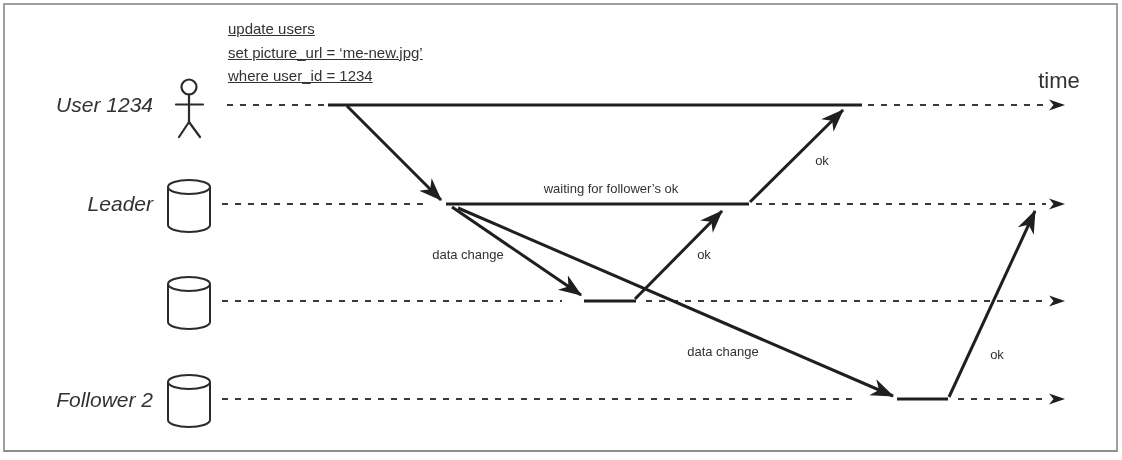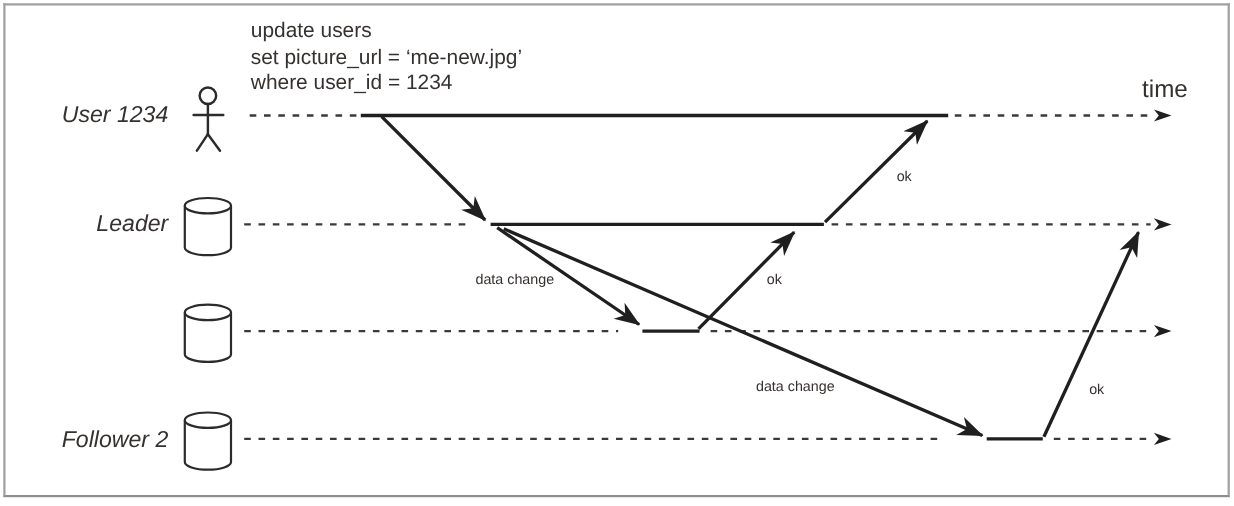--- a/index.html
+++ b/index.html
@@ -11,21 +11,21 @@
   .frame {
     position:absolute; left:3px; top:3px; width:1111px; height:445px;
     border:2px solid #9f9f9f; border-bottom-color:#8d8d8d;
   }
   svg.geom { position:absolute; left:0; top:0; }
   .lbl { position:absolute; white-space:nowrap; }
   .lane-label {
     left:30px; width:123px; text-align:right; font-size:21px; line-height:26px;font-style:italic;
   }
   .query {
-    left:228px; top:17px; font-size:19px; line-height:23.5px; white-space:nowrap;
+    left:228px; top:17px; font-size:15px; line-height:23.5px; white-space:nowrap;text-decoration:underline;
   }
   .centered { transform:translate(-50%,-50%); font-size:13px; }
   .time-label { font-size:22px;margin-left:15px; }
 </style>
 </head>
 <body>
 
 <div class="stage">
   <div class="frame"></div>
 
@@ -96,19 +96,20 @@
   <div class="lbl lane-label" style="top:92px;">User 1234</div>
   <div class="lbl lane-label" style="top:191px;">Leader</div>
   <div class="lbl lane-label" style="top:387px;">Follower 2</div>
 
   <div class="lbl query">
     <div>update users</div>
     <div>set picture_url = ‘me-new.jpg’</div>
     <div>where user_id = 1234</div>
   </div>
 
+  <div class="lbl centered" style="left:611px; top:188px;">waiting for follower’s ok</div>
   <div class="lbl centered" style="left:468px; top:254px;">data change</div>
   <div class="lbl centered" style="left:723px; top:351px;">data change</div>
   <div class="lbl centered" style="left:704px; top:254px;">ok</div>
   <div class="lbl centered" style="left:822px; top:160px;">ok</div>
   <div class="lbl centered" style="left:997px; top:354px;">ok</div>
   <div class="lbl centered time-label" style="left:1044px; top:81px;">time</div>
 </div>
 
 </body></html>

